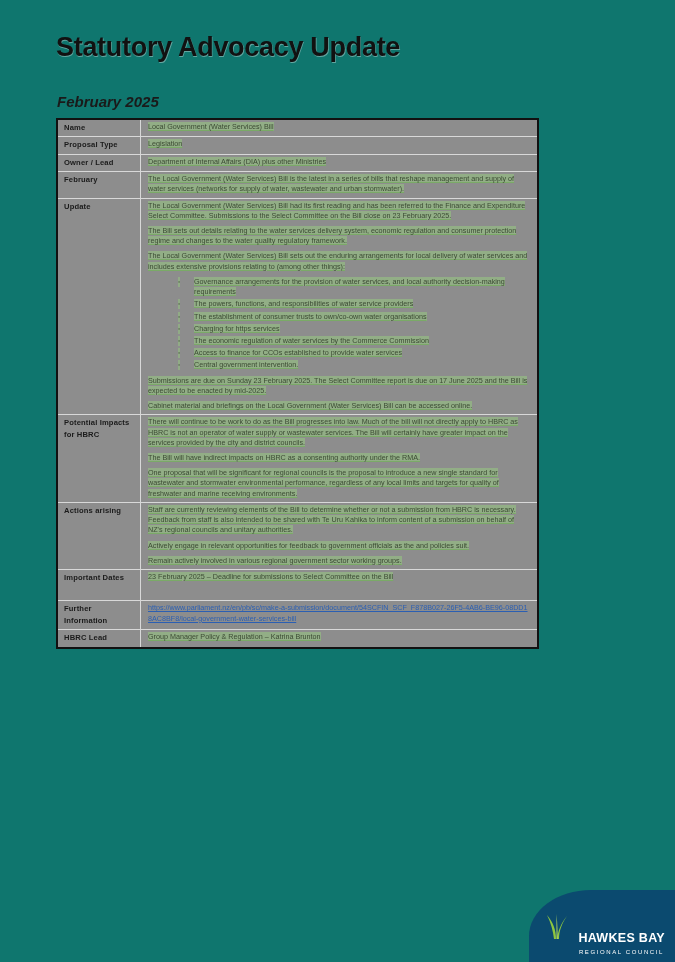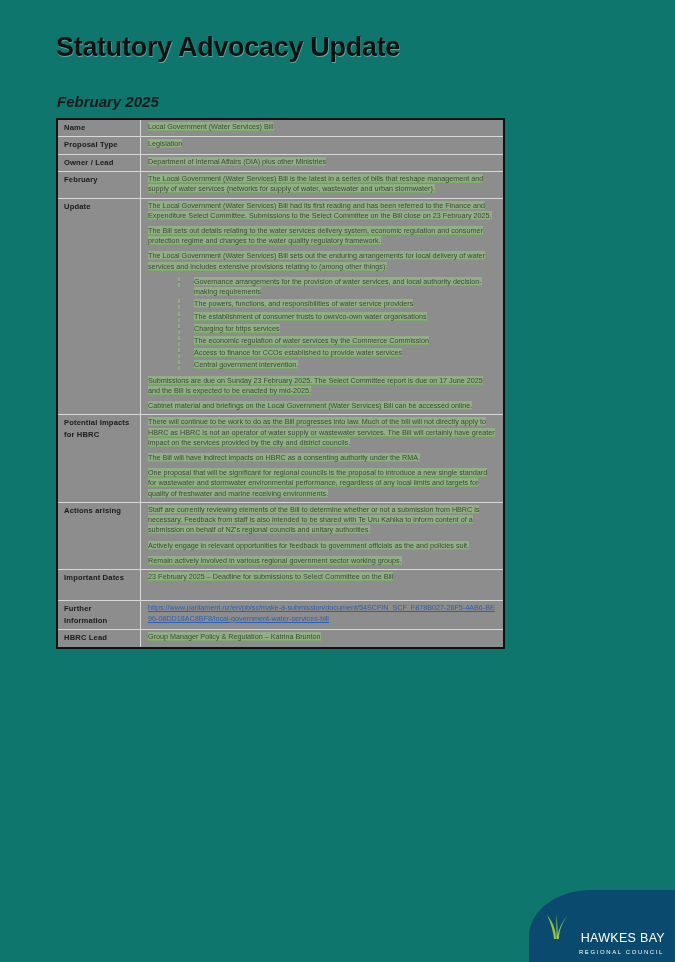--- a/index.html
+++ b/index.html
@@ -38,21 +38,21 @@
     font-weight: bold;
     color: #1a1a1a;
     margin-top: 13px;
   }
 
   
   .adv-table {
     position: absolute;
     left: 56px;
     top: 118px;
-    width: 449px;
+    width: 483px;
     border-collapse: collapse;
     border: 2.5px solid #111;
     table-layout: fixed;
     background: #8d8d8d;
   }
   .adv-table td {
     border: 1px solid #d8d8d8;
     vertical-align: top;
     padding: 2px 4px 3px 4px;
     font-size: 7.2px;
@@ -136,21 +136,21 @@
     height: 72px;
     background: #0b4a6f;
     border-top-left-radius: 62px 46px;
   }
   .logo-text {
     position: absolute;
     right: 10px;
     bottom: 17px;
     color: #ffffff;
     font-size: 12.5px;
-    font-weight: normal;
+    font-weight: bold;
     letter-spacing: 0.3px;
   }
   .logo-sub {
     position: absolute;
     right: 11px;
     bottom: 7px;
     color: #ffffff;
     font-size: 6px;
     letter-spacing: 1.6px;
   }

